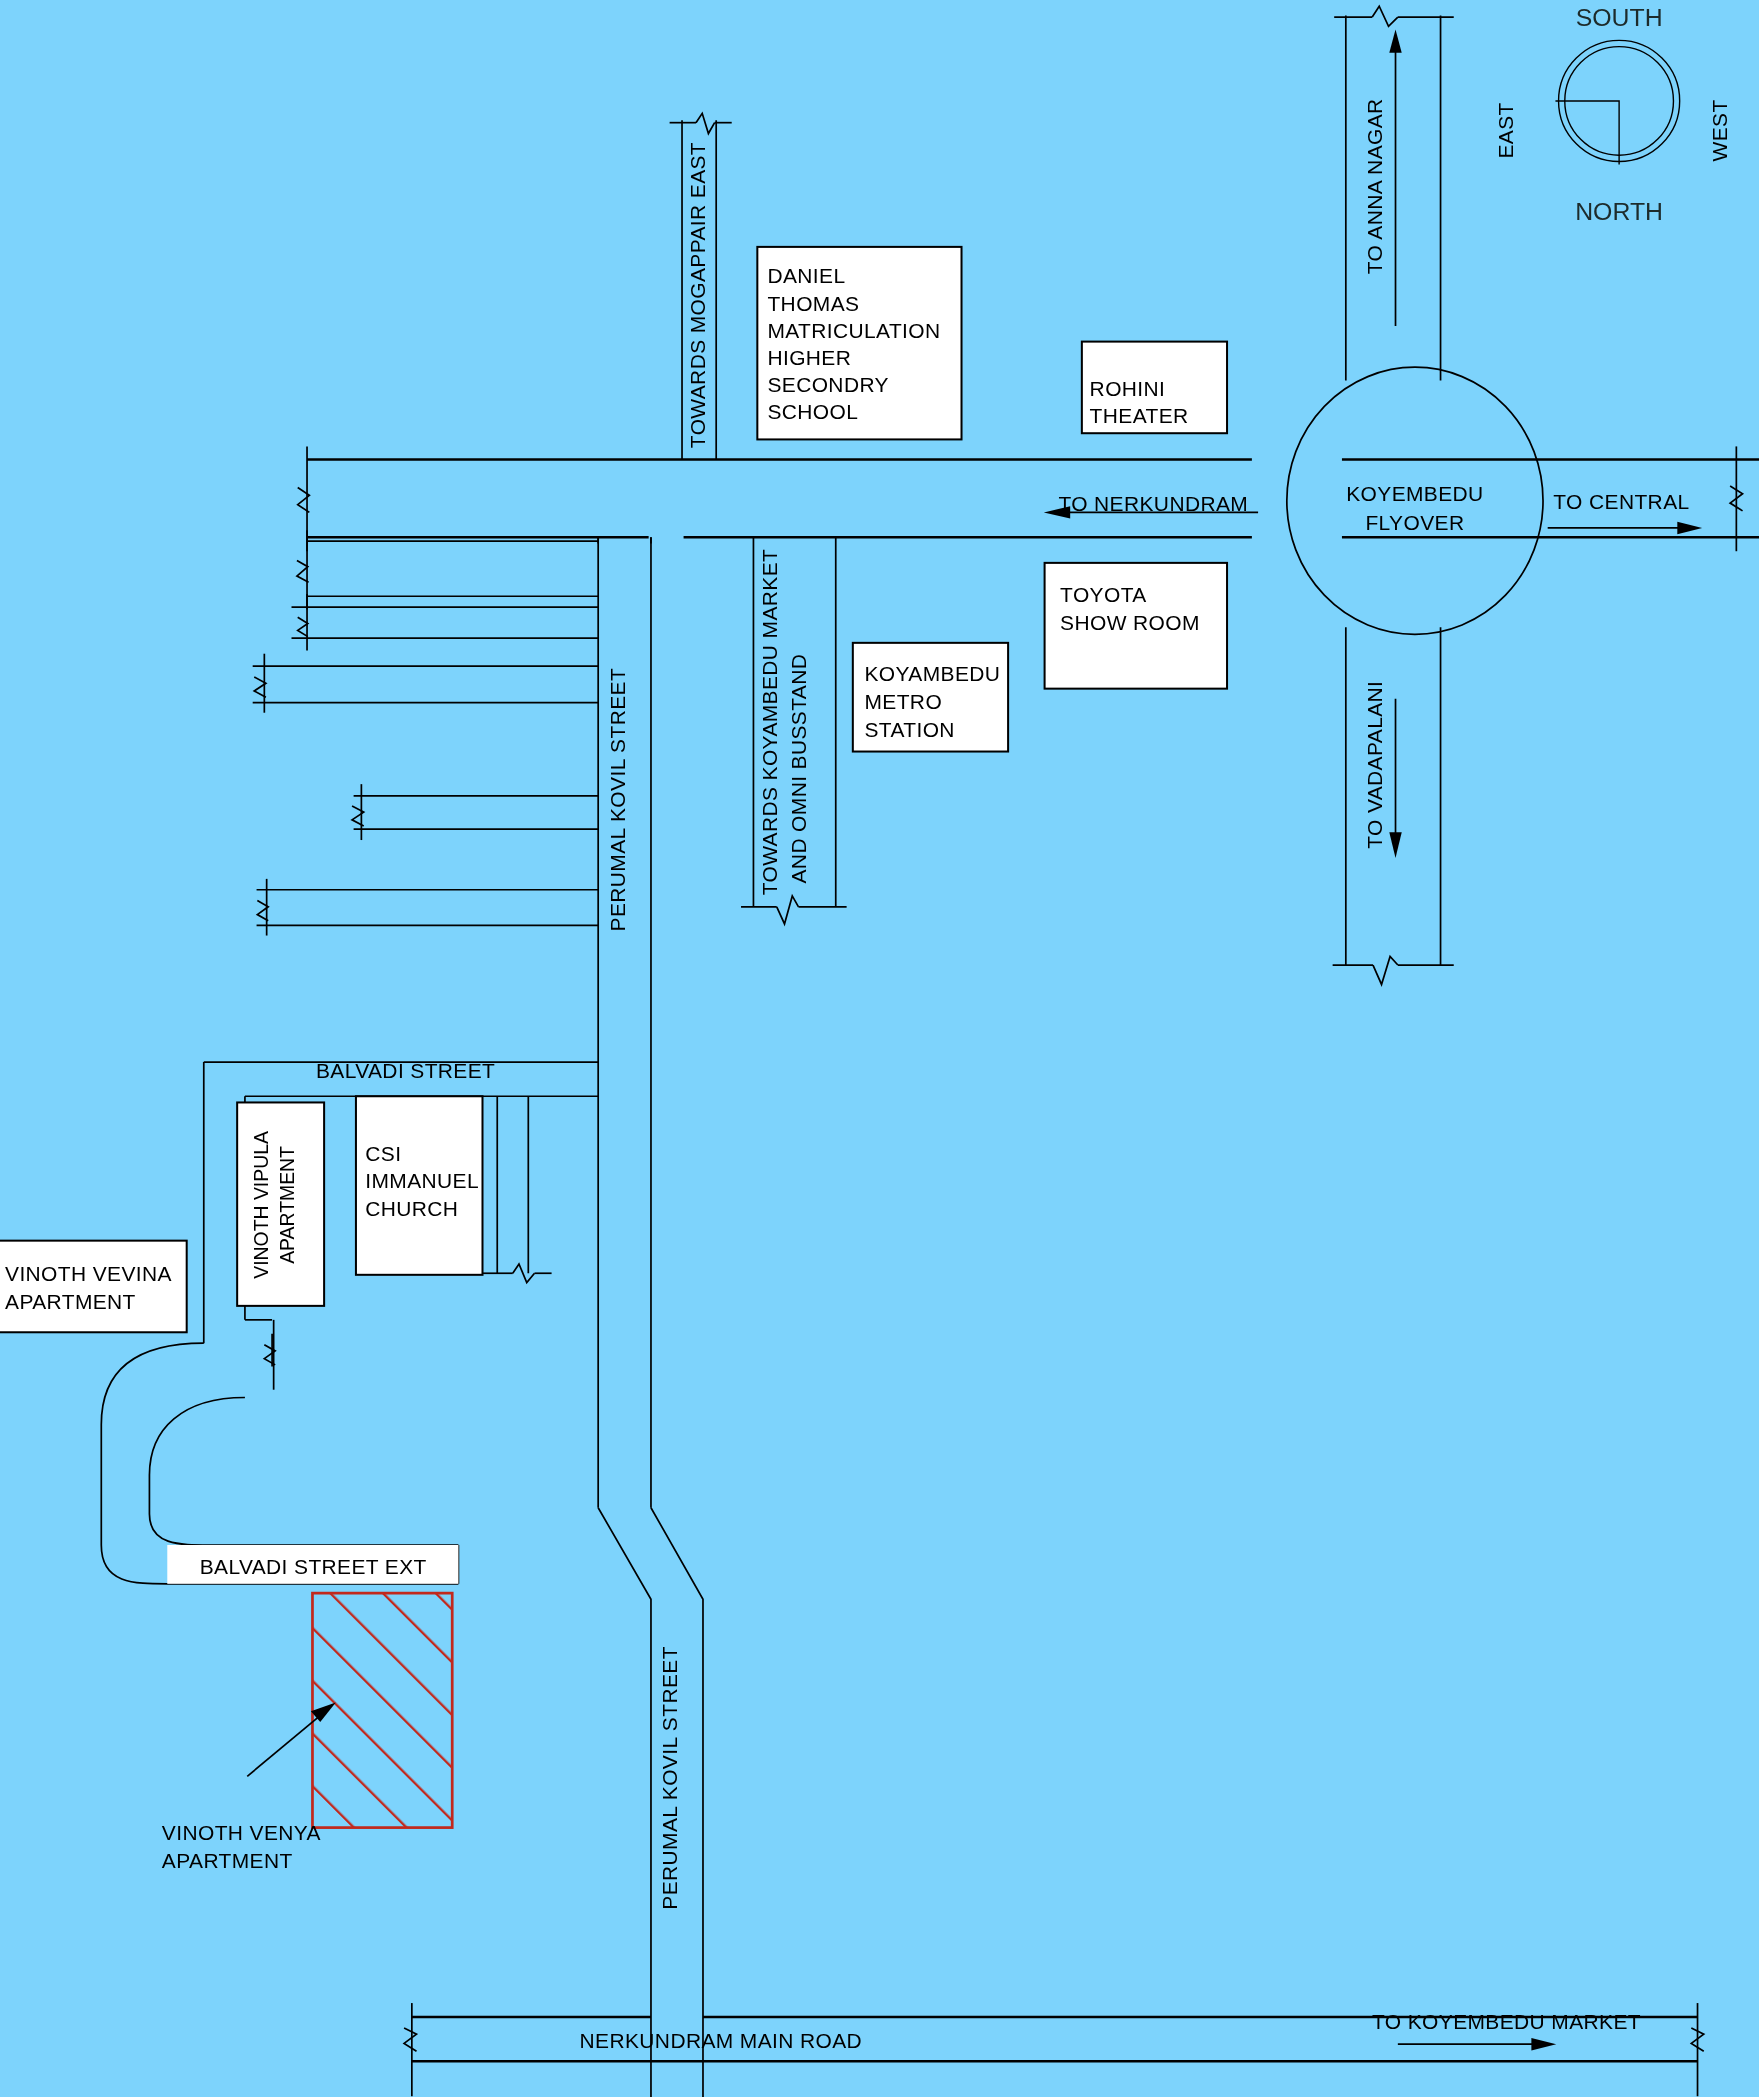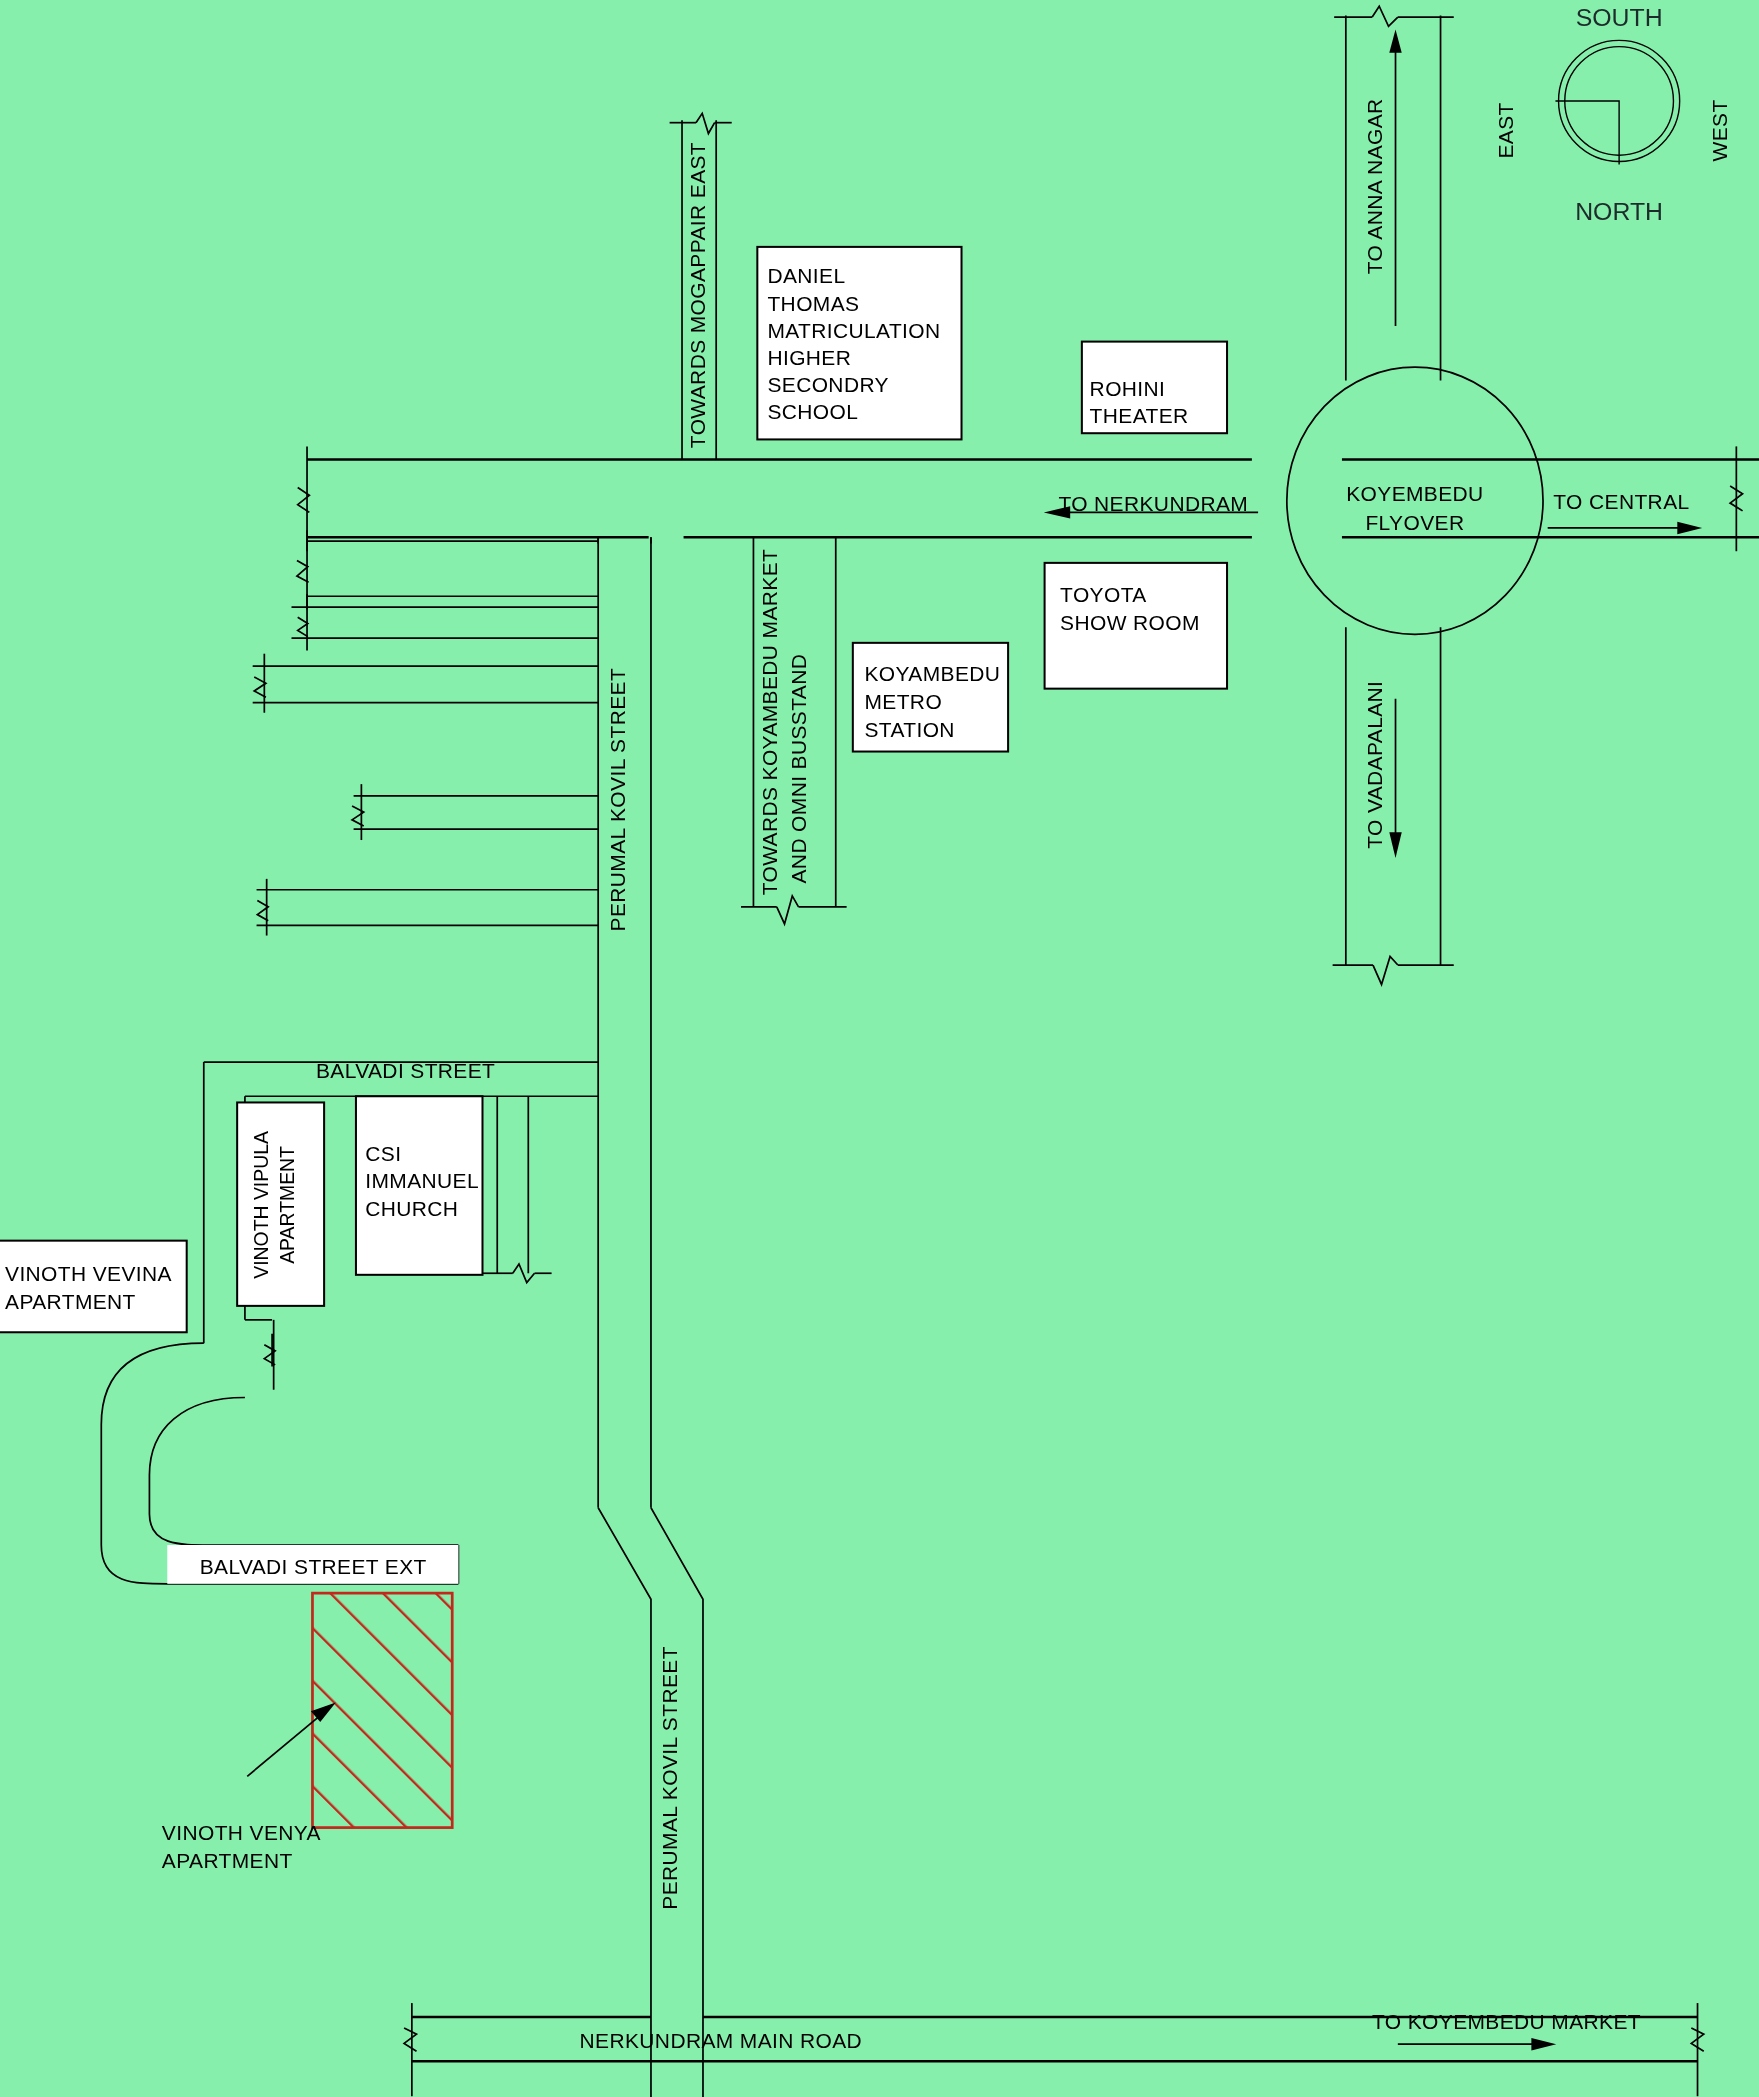--- a/index.html
+++ b/index.html
@@ -7,21 +7,21 @@
     padding: 0;
     background: #ffffff;
   }
   body {
     font-family: "Liberation Sans", sans-serif;
   }
   #map-root {
     position: relative;
     width: 1760px;
     height: 2097px;
-    background: #86efac;
+    background: #7dd3fc;
     overflow: hidden;
   }
   #map-svg {
     position: absolute;
     top: 0;
     left: 0;
   }
   .lbl {
     font-family: "Liberation Sans", sans-serif;
     font-size: 27px;

